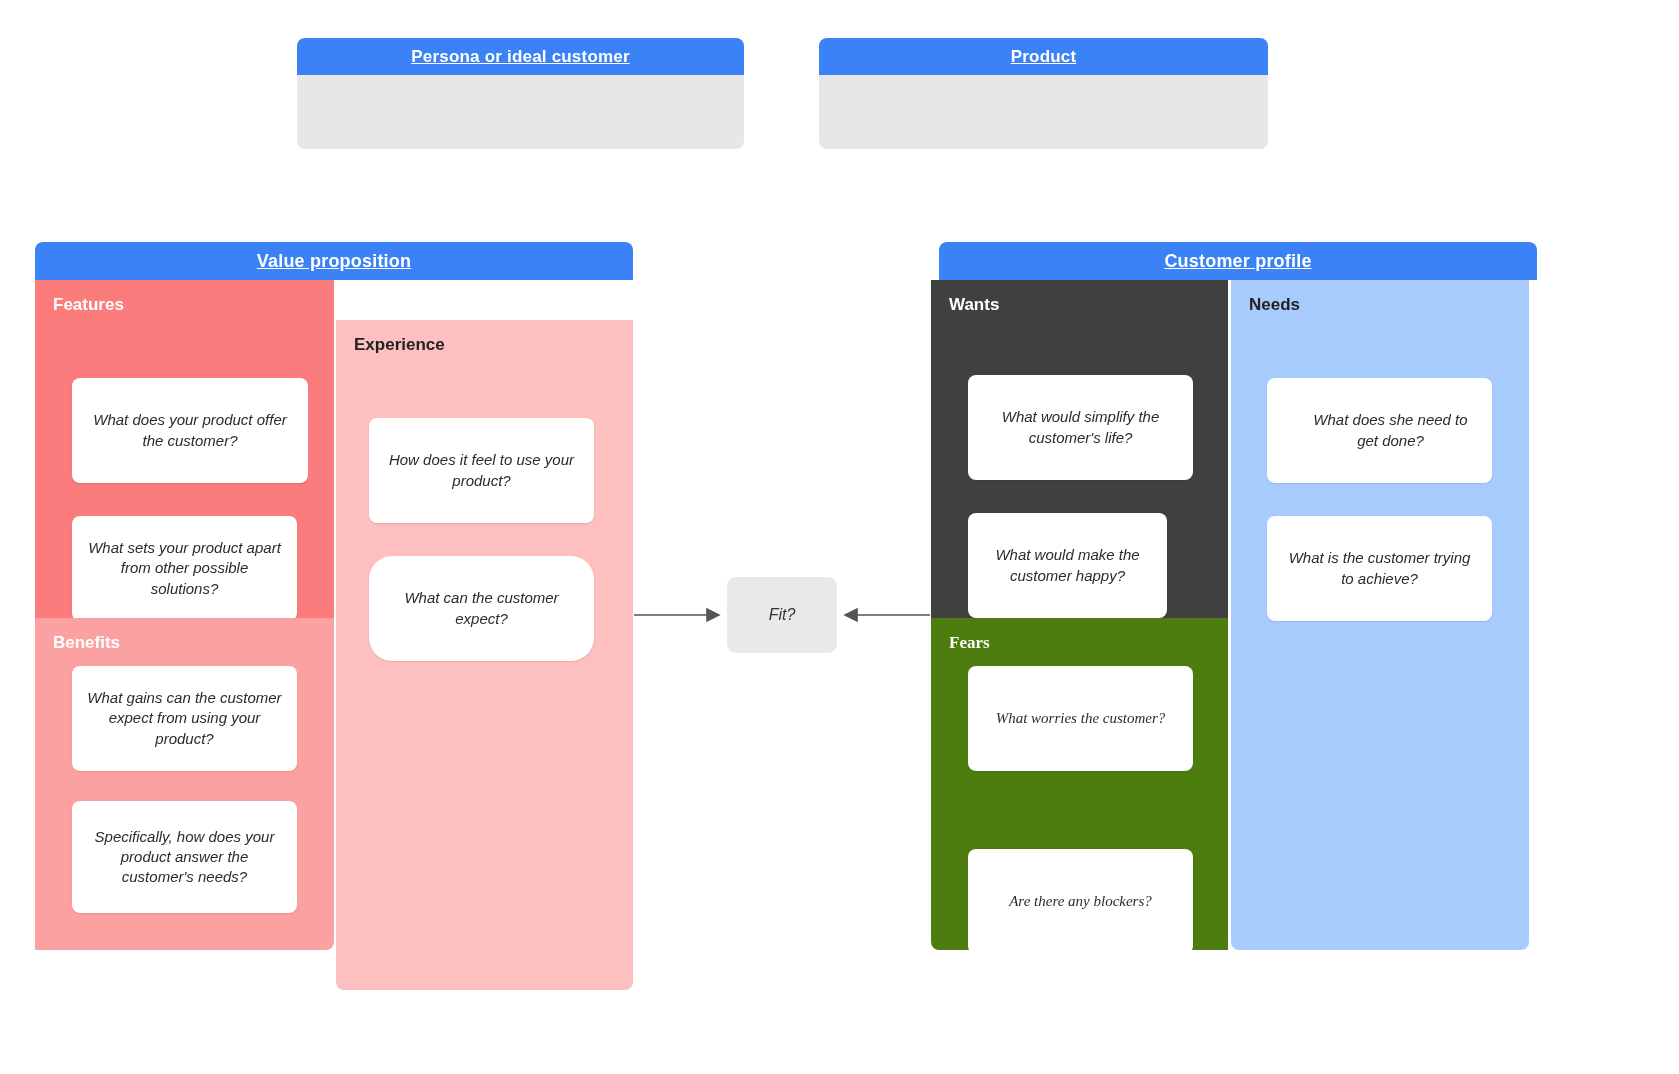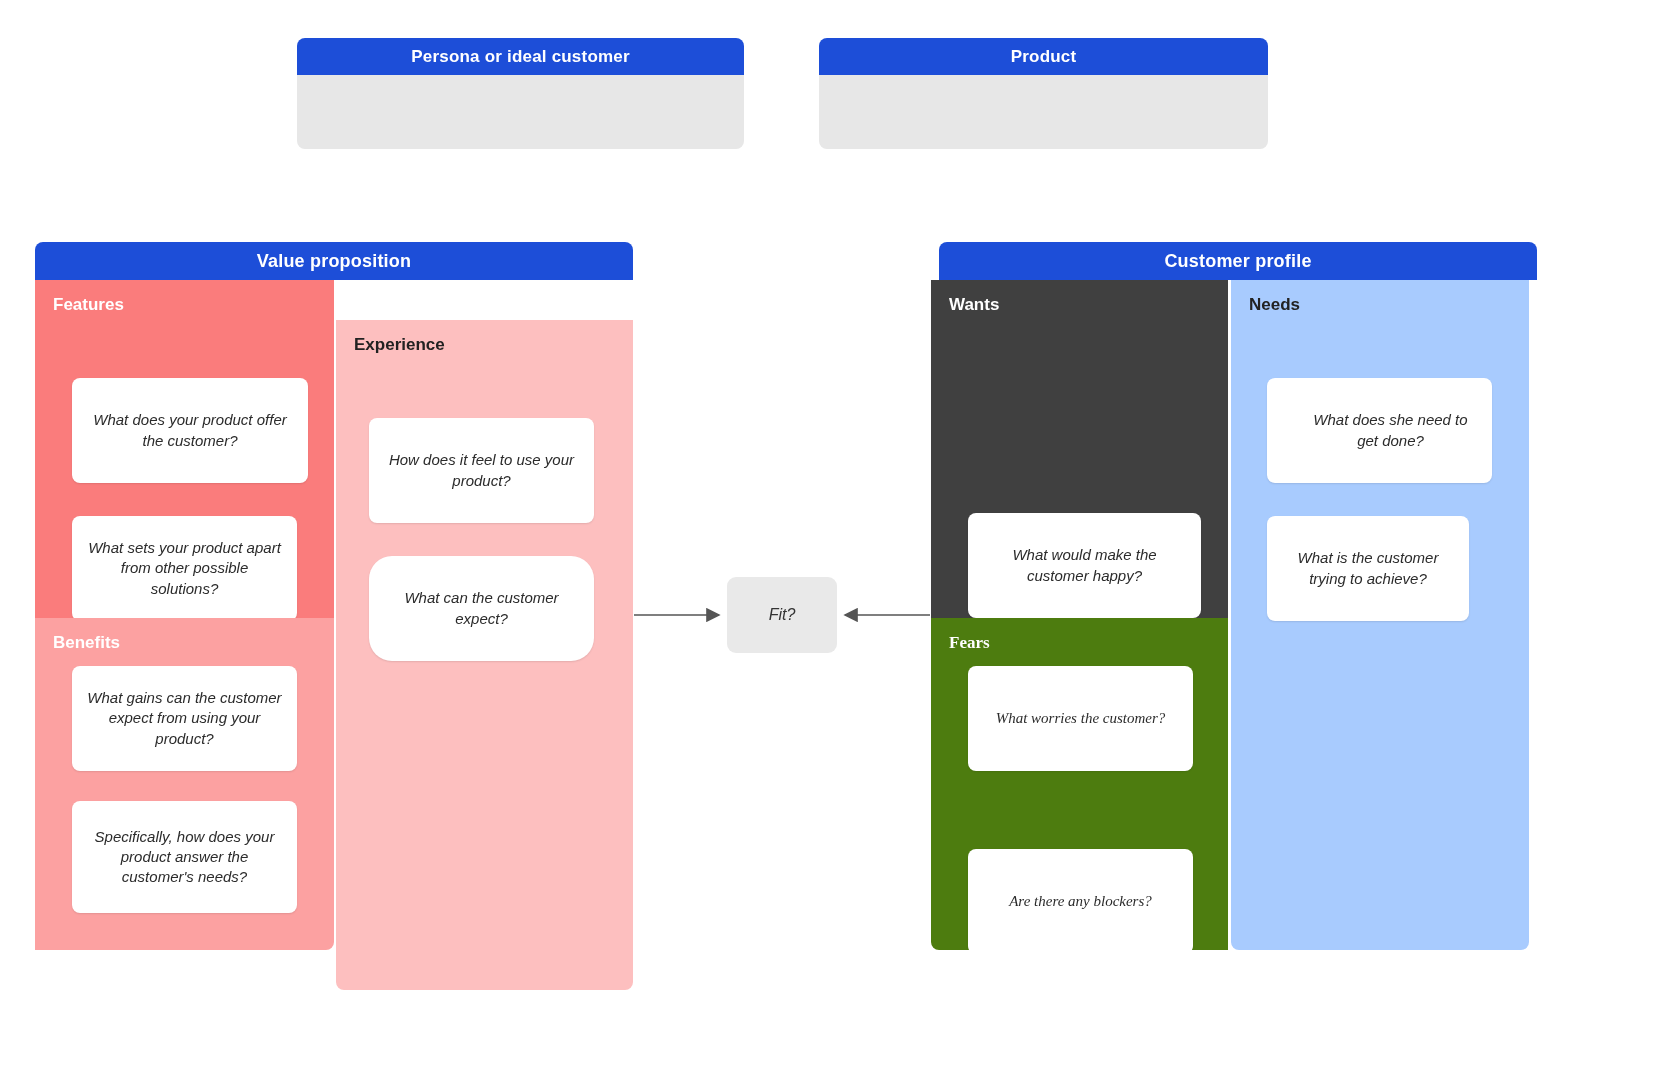--- a/index.html
+++ b/index.html
@@ -13,28 +13,29 @@
   #canvas {
     position: relative;
     width: 1679px;
     height: 1074px;
     background: #ffffff;
   }
 
   
   .hdr {
     position: absolute;
-    background: #1d4ed8;
+    background: #3b82f6;
     color: #ffffff;
     font-weight: bold;
     display: flex;
     align-items: center;
     justify-content: center;
     border-radius: 8px 8px 0 0;
     letter-spacing: .2px;
+    text-decoration: underline;
   }
 
   
   .topbox {
     position: absolute;
     background: #e7e7e7;
     border-radius: 0 0 8px 8px;
   }
 
   
@@ -151,41 +152,44 @@
   </div>
 
   <div class="section" style="left:931px; top:242px; width:598px; height:708px;">
 
     <div class="hdr" style="left:8px; top:0px; width:598px; height:38px; font-size:18px;">
       <span>Customer profile</span>
     </div>
 
     <div class="quad" style="left:0px; top:38px; width:297px; height:338px; background:#404040; border-radius:0 0 0 0;">
       <div class="quad-label label-light">Wants</div>
-      <div class="note" style="left:37px; top:233px; width:233px; height:105px;">
+      <div class="note" style="left:37px; top:95px; width:225px; height:105px;">
+        <span>What would simplify the customer's life?</span>
+      </div>
+      <div class="note" style="left:37px; top:233px; width:199px; height:105px;">
         <span>What would make the customer happy?</span>
       </div>
     </div>
 
     <div class="quad" style="left:0px; top:376px; width:297px; height:332px; background:#4d7c0f; border-radius:0 0 0 8px;font-family:Liberation Serif, serif;">
       <div class="quad-label label-light">Fears</div>
       <div class="note" style="left:37px; top:48px; width:225px; height:105px;">
         <span>What worries the customer?</span>
       </div>
       <div class="note" style="left:37px; top:183px; width:225px; height:105px;margin-top:48px;">
         <span>Are there any blockers?</span>
       </div>
     </div>
 
     <div class="quad" style="left:300px; top:38px; width:298px; height:670px; background:#A8CBFE; border-radius:0 0 8px 8px;">
       <div class="quad-label label-dark">Needs</div>
       <div class="note" style="left:36px; top:98px; width:225px; height:105px;padding-left:36px;">
         <span>What does she need to get done?</span>
       </div>
-      <div class="note" style="left:36px; top:236px; width:202px; height:105px;">
+      <div class="note" style="left:36px; top:236px; width:225px; height:105px;">
         <span>What is the customer trying to achieve?</span>
       </div>
     </div>
   </div>
 
   <div class="fitbox" style="left:727px; top:577px; width:110px; height:76px;">
     <span>Fit?</span>
   </div>
 
   <svg id="arrows" viewBox="0 0 1679 1074" xmlns="http://www.w3.org/2000/svg">

